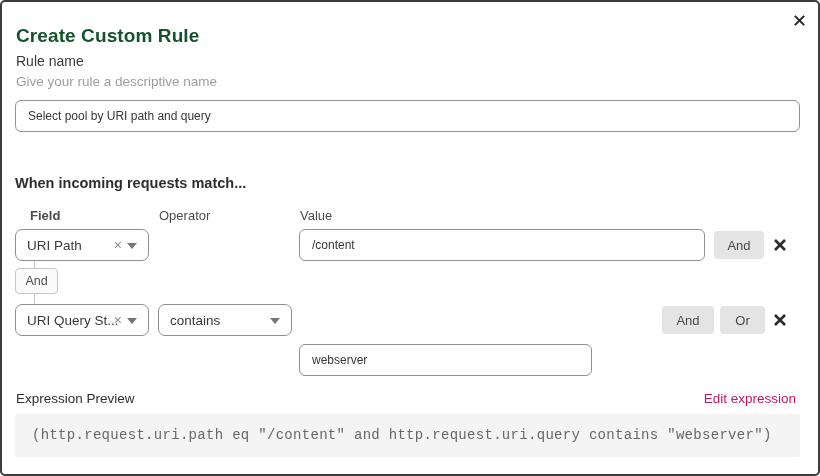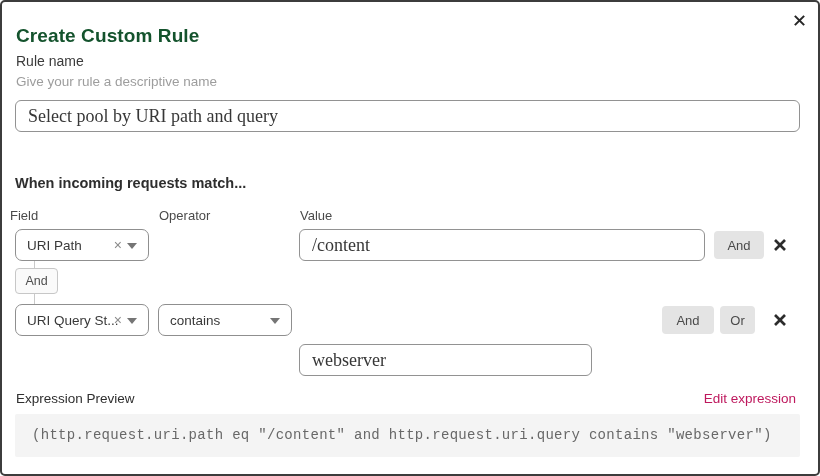--- a/index.html
+++ b/index.html
@@ -29,33 +29,33 @@
 
   .field-label { position: absolute; left: 14px; font-size: 14px; color: #3b3b3b; }
   .hint { position: absolute; left: 14px; font-size: 13.5px; color: #9d9d9d; }
 
   .text-input {
     position: absolute;
     height: 32px;
     border: 1px solid #929292;
     border-radius: 6px;
     padding: 0 12px;
-    font-family: Liberation Serif, serif;
-    font-size: 18px; color: #373737;
+    font-family: Liberation Sans, sans-serif;
+    font-size: 12px; color: #373737;
     background: #fff;
     outline: none;
   }
   .rule-name-input { left: 13px; top: 98px; width: 785px; }
 
   .section-heading {
     position: absolute; left: 13px; top: 173px;
     font-size: 14.5px; font-weight: 700; color: #2e2e2e;
   }
   .col-label { position: absolute; top: 206px; font-size: 13px; color: #4a4a4a; }
-  .col-field { left: 8px; }
+  .col-field { left: 28px; font-weight: bold; }
   .col-operator { left: 157px; }
   .col-value { left: 298px; }
 
   .select-box {
     position: absolute;
     width: 134px; height: 32px;
     border: 1px solid #8f8f8f;
     border-radius: 7px;
     background: #fff;
     display: flex; align-items: center;
@@ -178,21 +178,21 @@
     <span class="select-value">URI Query St...</span>
     <span class="clear-x">×</span>
     <span class="caret"></span>
   </div>
   <div class="select-box" style="left:156px; top:302px">
     <span class="select-value">contains</span>
     <span class="caret"></span>
   </div>
   <input class="text-input" style="left: 297px; top: 302px; width: 293px; margin-top: 40px;" type="text" value="webserver">
   <button class="logic-btn" style="left:660px; top:304px; width:52px">And</button>
-  <button class="logic-btn" style="left:718px; top:304px; width:35px">Or</button>
+  <button class="logic-btn" style="left:718px; top:304px; width:45px">Or</button>
   <div class="remove-btn" style="left:767px; top:307px">
     <svg width="14" height="14" viewBox="0 0 14 14">
       <line x1="2" y1="2" x2="12" y2="12" stroke="#2c2c2c" stroke-width="2.6"></line>
       <line x1="12" y1="2" x2="2" y2="12" stroke="#2c2c2c" stroke-width="2.6"></line>
     </svg>
   </div>
 
   <div class="expr-label">Expression Preview</div>
   <a class="edit-link">Edit expression</a>
   <div class="code-block">

